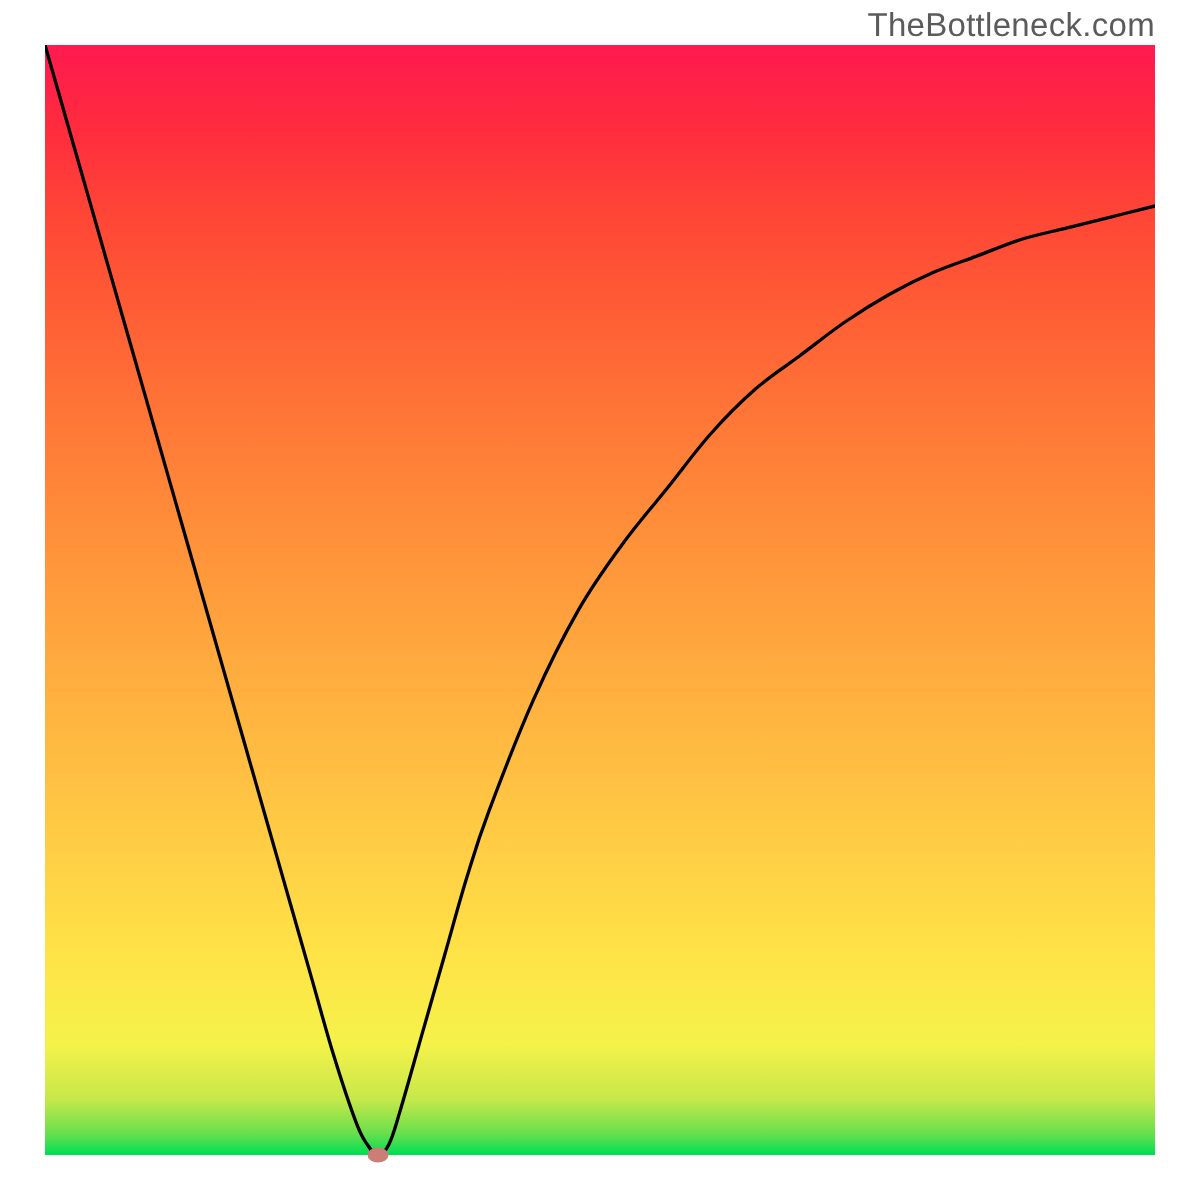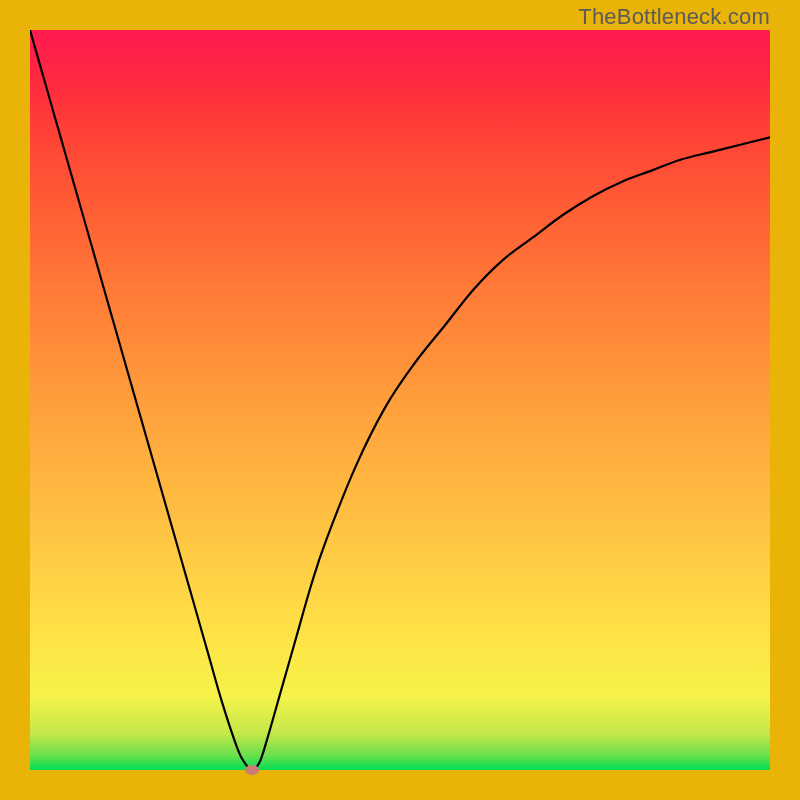--- a/index.html
+++ b/index.html
@@ -8,21 +8,21 @@
     width: 800px;
     height: 800px;
     overflow: hidden;
     background: #000;
     font-family: Arial, Helvetica, sans-serif;
   }
   .frame {
     position: relative;
     width: 800px;
     height: 800px;
-    background: #eab308;
+    background: #ffffff;
   }
   .plot-area {
     position: absolute;
     left: 30px;
     top: 30px;
     width: 740px;
     height: 740px;
     
     background: linear-gradient(to top,
       #00dd55 0%,

